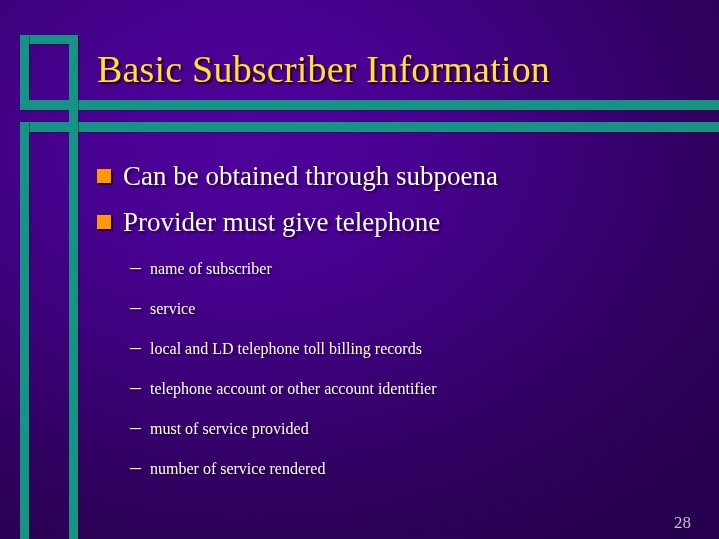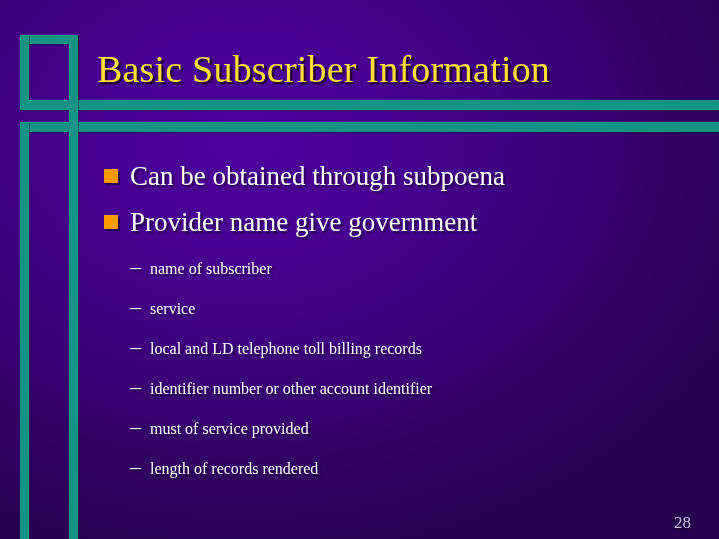--- a/index.html
+++ b/index.html
@@ -55,21 +55,21 @@
   #body {
     position: absolute;
     left: 0;
     top: 160px;
     width: 719px;
   }
   .l1 {
     position: relative;
     display: flex;
     align-items: flex-start;
-    margin: 0 0 13px 7px;
+    margin: 0 0 13px 0;
     padding-left: 97px;
     text-align: center;
   }
   .l1-bullet {
     position: absolute;
     left: 97px;
     top: 9px;
     width: 14px;
     height: 14px;
     background: #ff9900;
@@ -133,50 +133,50 @@
 
   <div id="body">
 
     <div class="l1">
       <span class="l1-bullet"></span>
       <span class="l1-text">Can be obtained through subpoena</span>
     </div>
 
     <div class="l1">
       <span class="l1-bullet"></span>
-      <span class="l1-text">Provider name give government</span>
+      <span class="l1-text">Provider must give telephone</span>
     </div>
 
     <div class="l2">
       <span class="l2-dash">–</span>
       <span class="l2-text">name of subscriber</span>
     </div>
 
     <div class="l2">
       <span class="l2-dash">–</span>
       <span class="l2-text">service</span>
     </div>
 
     <div class="l2">
       <span class="l2-dash">–</span>
       <span class="l2-text">local and LD telephone toll billing records</span>
     </div>
 
     <div class="l2">
       <span class="l2-dash">–</span>
-      <span class="l2-text">identifier number or other account identifier</span>
+      <span class="l2-text">telephone account or other account identifier</span>
     </div>
 
     <div class="l2">
       <span class="l2-dash">–</span>
       <span class="l2-text">must of service provided</span>
     </div>
 
     <div class="l2">
       <span class="l2-dash">–</span>
-      <span class="l2-text">length of records rendered</span>
+      <span class="l2-text">number of service rendered</span>
     </div>
 
   </div>
 
   <div id="page-number">28</div>
 
 </div>
 
 </body></html>

